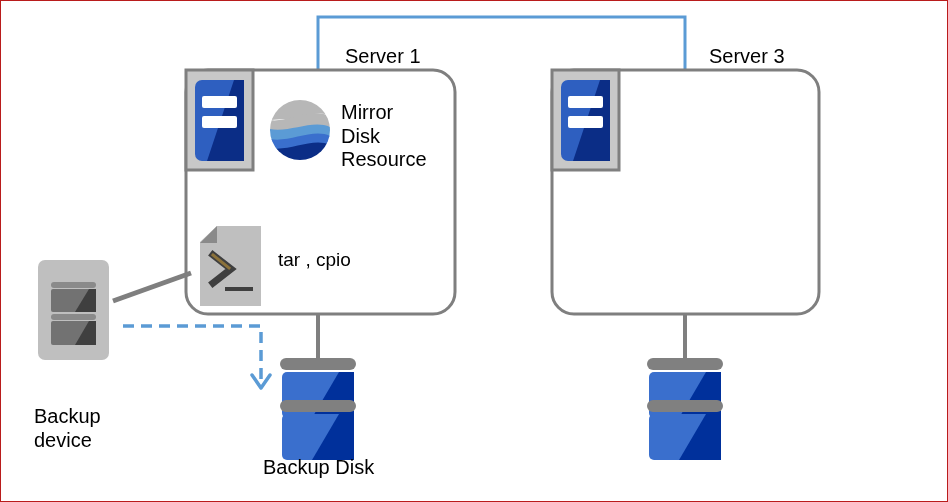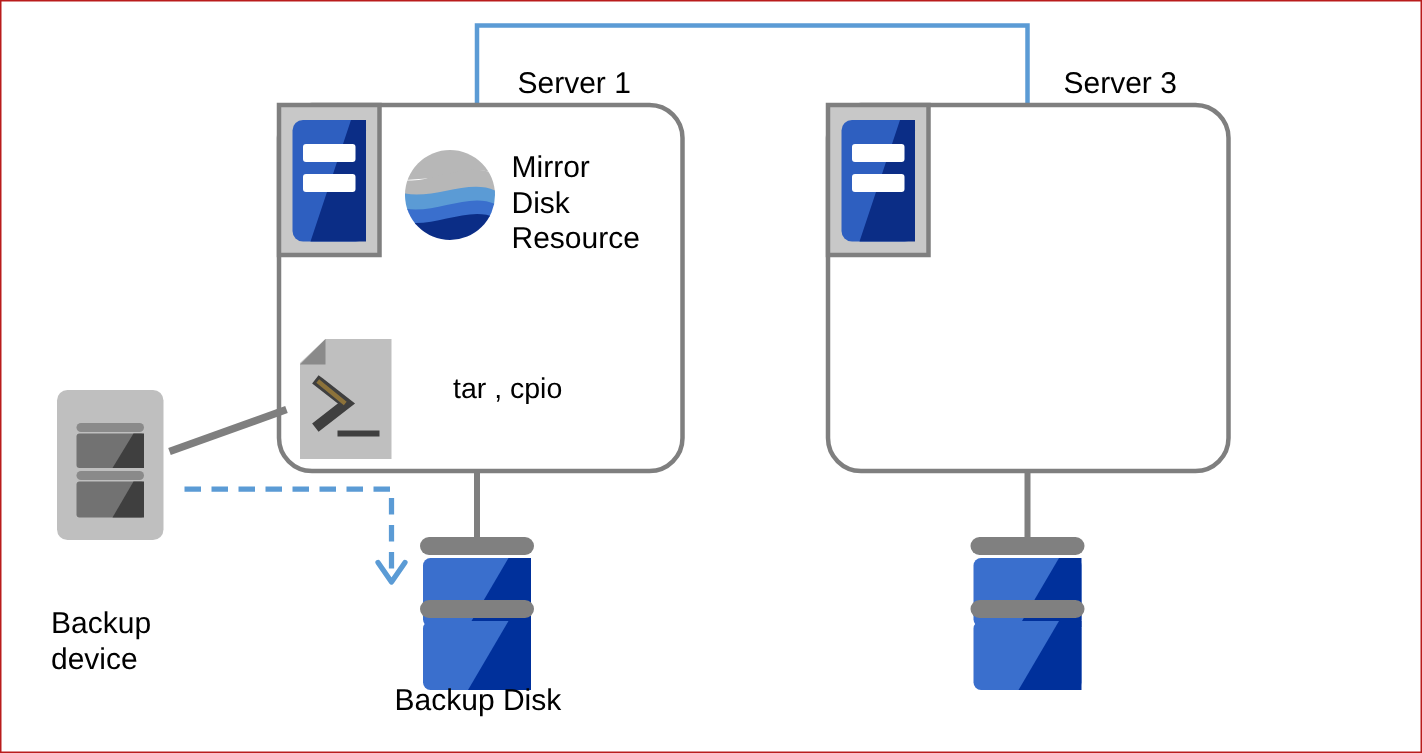--- a/index.html
+++ b/index.html
@@ -27,21 +27,21 @@
   .label {
     position: absolute;
     color: #000000;
     font-family: "Liberation Sans", sans-serif;
     white-space: pre;
     line-height: 1.18;
   }
   #server1-label { left: 344px; top: 44px; font-size: 20px; }
   #server2-label { left: 708px; top: 44px; font-size: 20px; }
   #mdr-label { left: 340px; top: 100px; font-size: 20px; }
-  #tarcpio-label { left: 277px; top: 248px; font-size: 19px; margin-left: 24px; }
+  #tarcpio-label { left: 277px; top: 248px; font-size: 19px; }
   #backup-label { left: 33px; top: 404px; font-size: 20px; text-align: left; width: 86px; }
   #mirrordisk-label { left: 262px; top: 455px; font-size: 20px; }
 </style>
 </head>
 <body>
 
 <div id="stage">
 
   <svg class="svg-layer" viewBox="0 0 948 502">
     <defs>

